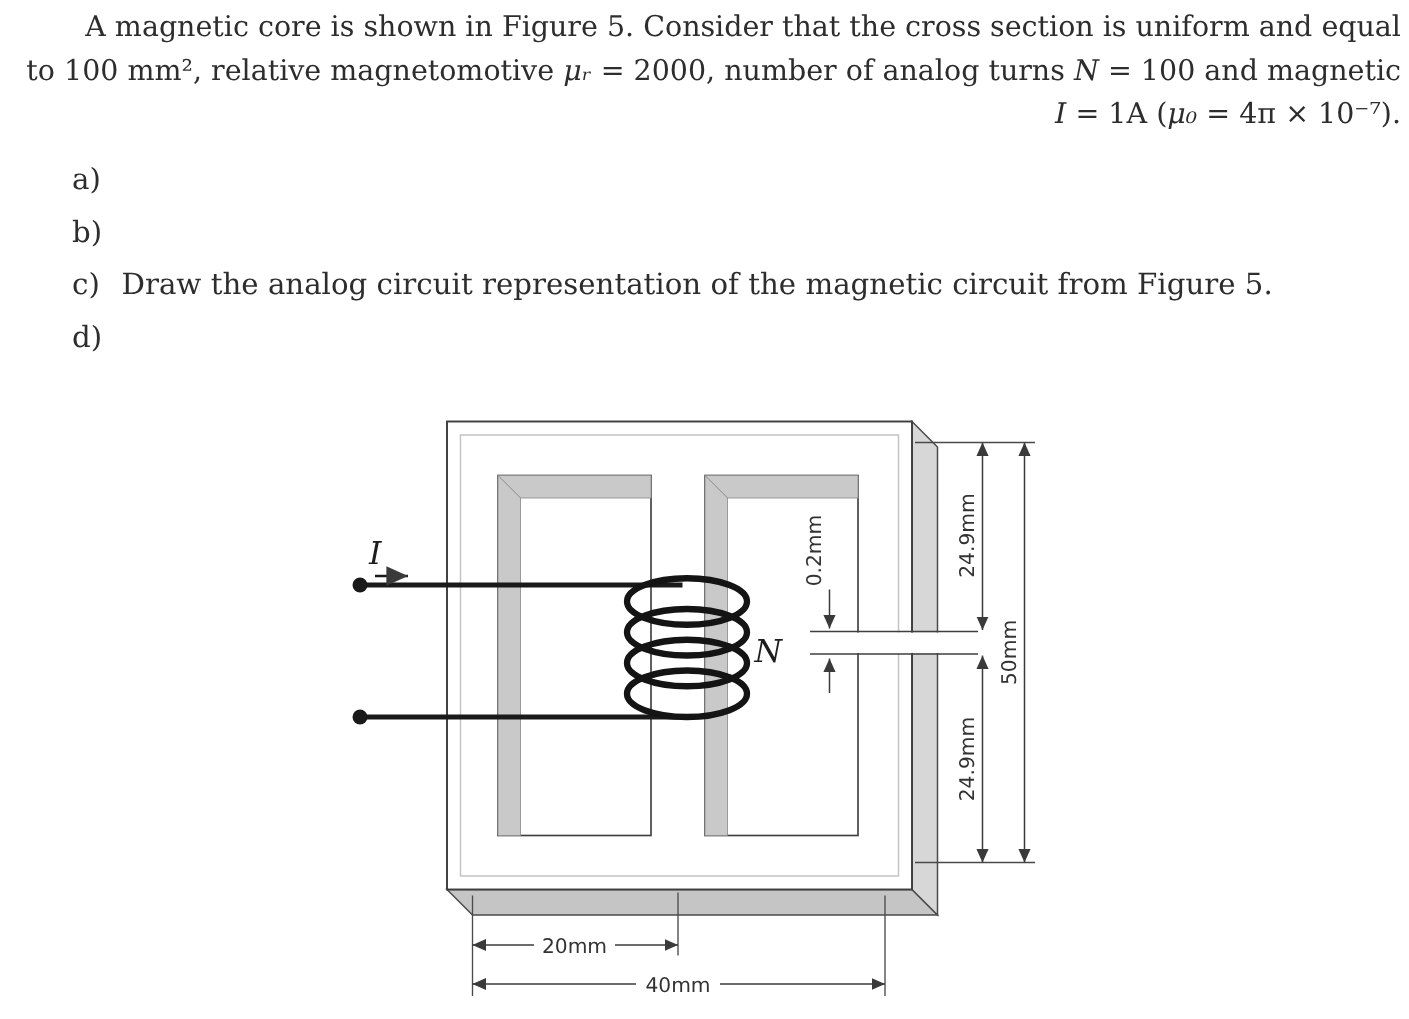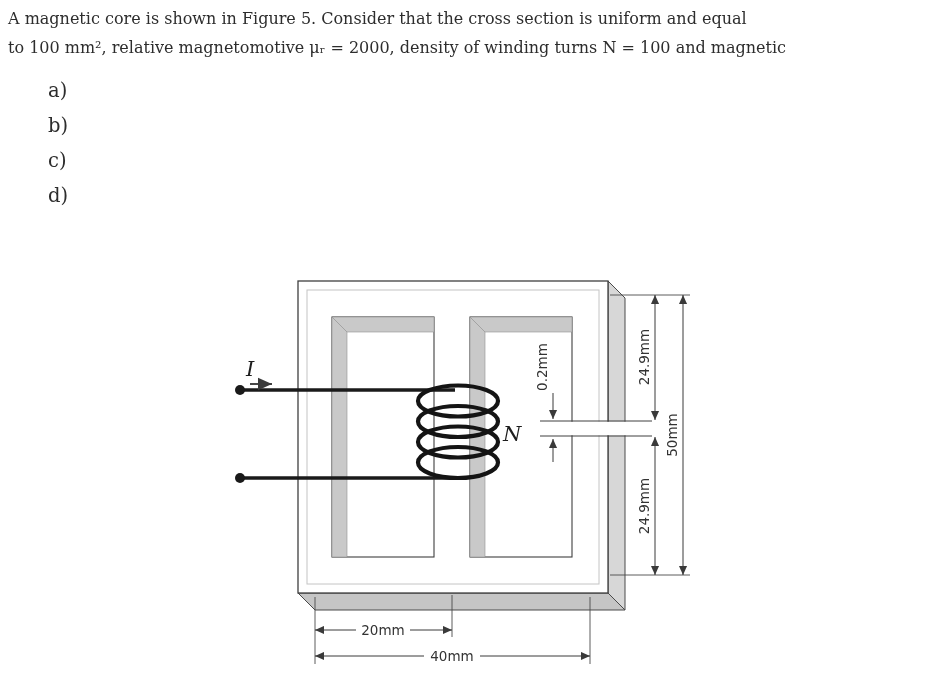--- a/index.html
+++ b/index.html
@@ -1,43 +1,45 @@
 <!DOCTYPE html>
 <html><head>
 <meta charset="utf-8">
 <style>
   html,body{margin:0;padding:0;}
   body{width:939px;height:679px;background:#ffffff;position:relative;overflow:hidden;
        font-family:"DejaVu Serif","DejaVu Sans",serif;color:#2d2d2d;}
   .problem{position:absolute;top:4px;left:8px;width:926px;}
-  .intro-line{font-size:16px;line-height:29px;white-space:nowrap;}
-  .it{}
+  .intro-line{font-size:19px;line-height:29px;white-space:nowrap;text-align:right;}
+  .it{font-style:italic;}
   .items{margin-top:11px;}
   .item{display:flex;font-size:19.5px;line-height:35px;}
   .item-label{width:33px;margin-left:40px;flex:0 0 auto;}
   .figure-wrap{position:absolute;top:264px;left:0;width:939px;height:415px;}
   svg text{font-family:"DejaVu Sans","Liberation Sans",sans-serif;font-size:13.5px;fill:#333333;}
   svg text.serif-label{font-family:"DejaVu Serif",serif;font-style:italic;font-size:21px;fill:#1d1d1d;}
 </style>
 </head>
 <body>
 
 <div class="problem">
   <div class="intro-line">A magnetic core is shown in Figure 5. Consider that the cross section is uniform and equal</div>
-  <div class="intro-line"><span>to 100 mm², relative magnetomotive </span><span class="it">μᵣ</span><span> = 2000, density of winding turns </span><span class="it">N</span><span> = 100 and magnetic</span></div>
+  <div class="intro-line"><span>to 100 mm², relative magnetomotive </span><span class="it">μᵣ</span><span> = 2000, number of analog turns </span><span class="it">N</span><span> = 100 and magnetic</span></div>
+  <div class="intro-line"><span class="it">I</span><span> = 1A (</span><span class="it">μ₀</span><span> = 4π × 10⁻⁷).</span></div>
 
   <div class="items">
     <div class="item">
       <span class="item-label">a)</span>
     </div>
     <div class="item">
       <span class="item-label">b)</span>
     </div>
     <div class="item">
       <span class="item-label">c)</span>
+      <span class="item-text">Draw the analog circuit representation of the magnetic circuit from Figure 5.</span>
     </div>
     <div class="item">
       <span class="item-label">d)</span>
     </div>
   </div>
 </div>
 
 <div class="figure-wrap">
 <svg width="939" height="415" viewBox="0 0 939 415">
   <defs>

